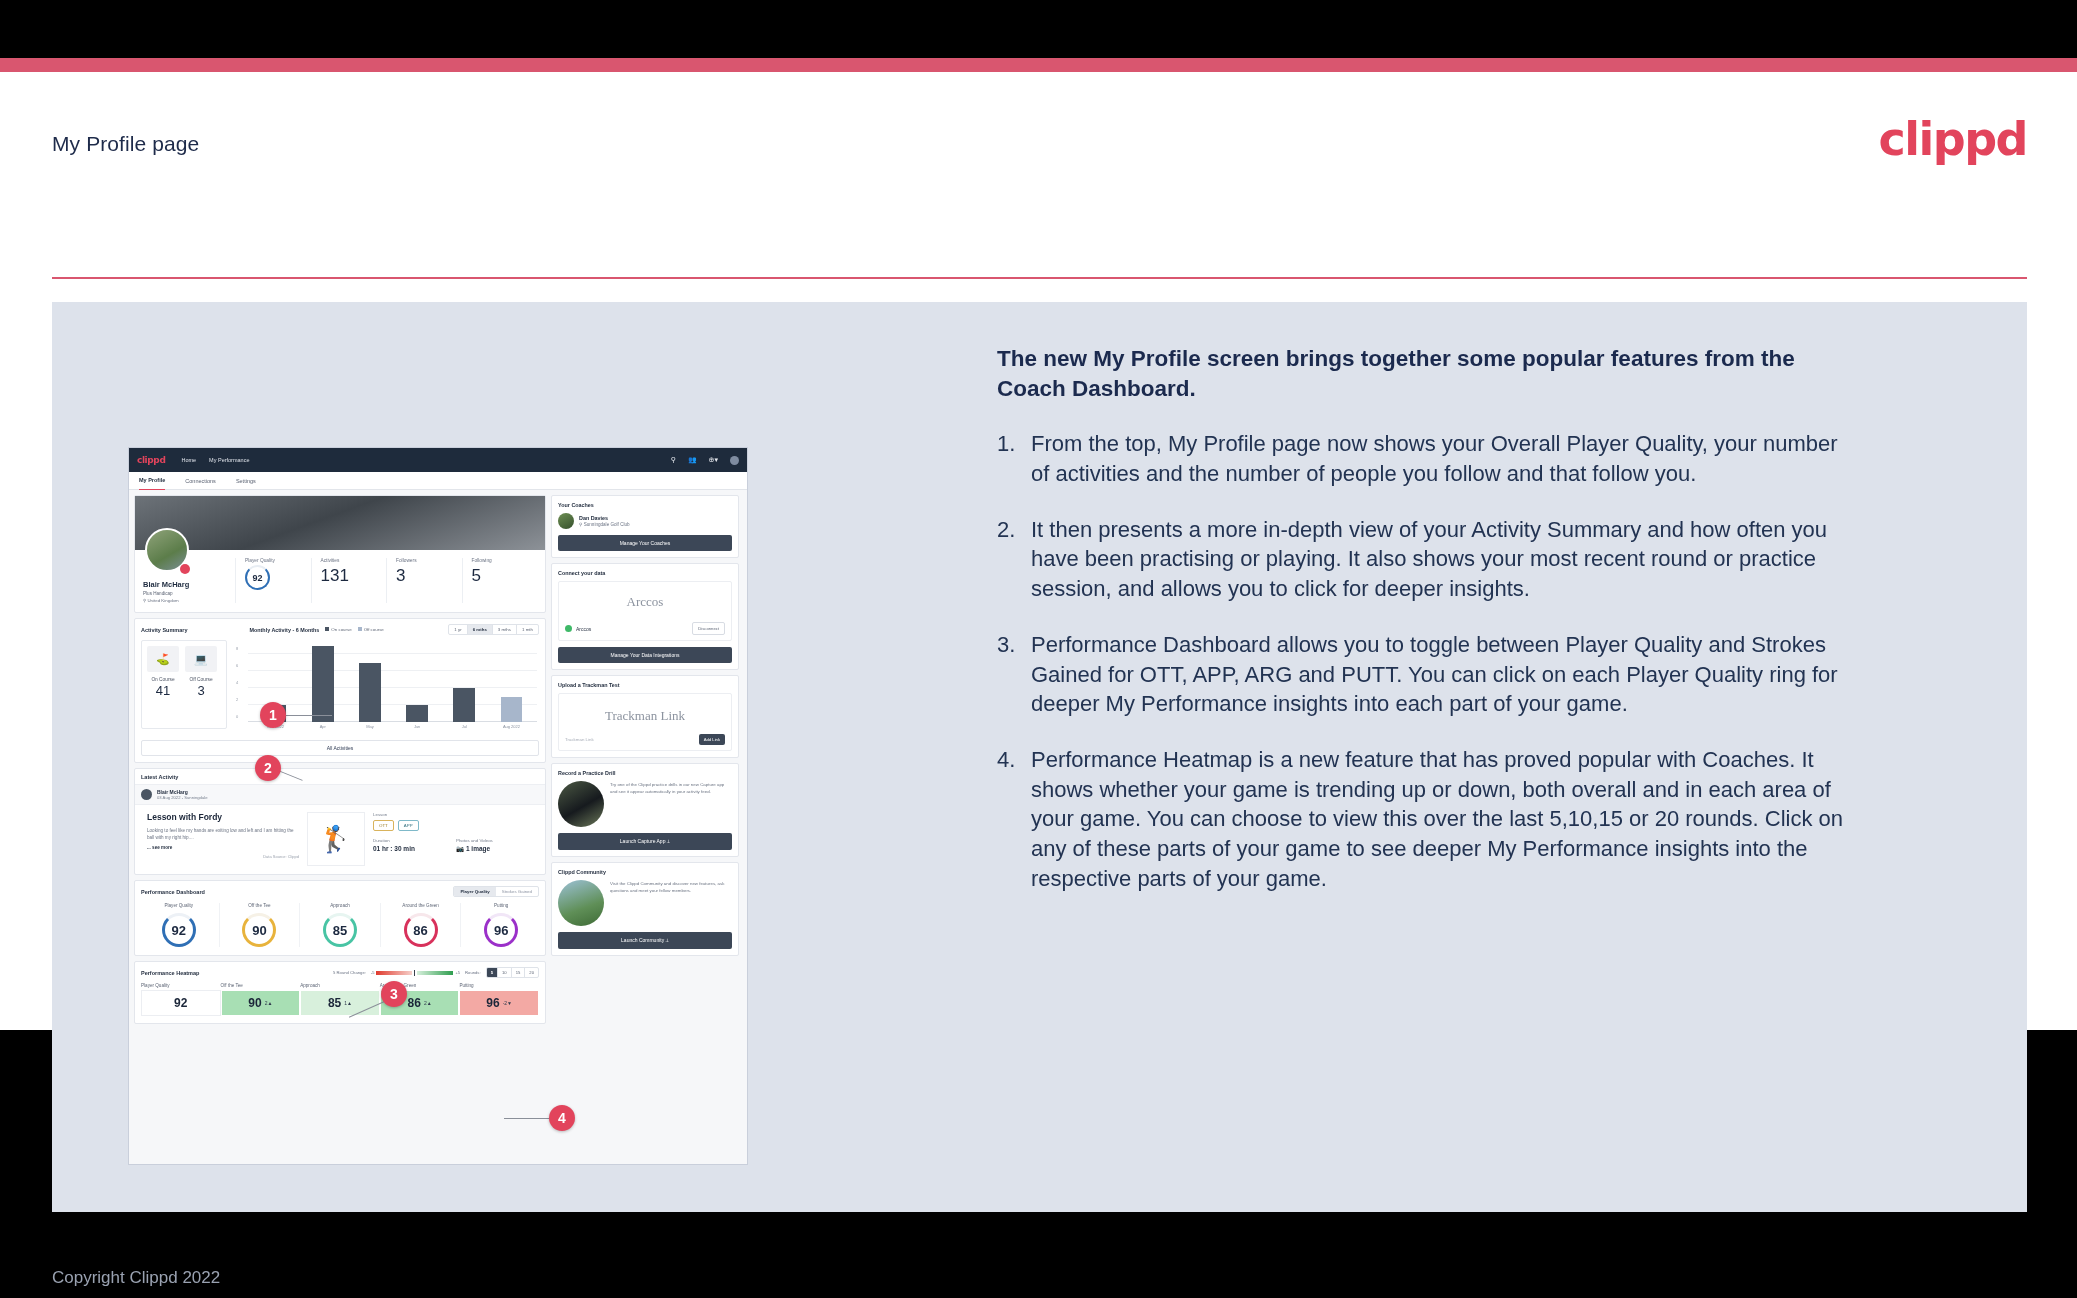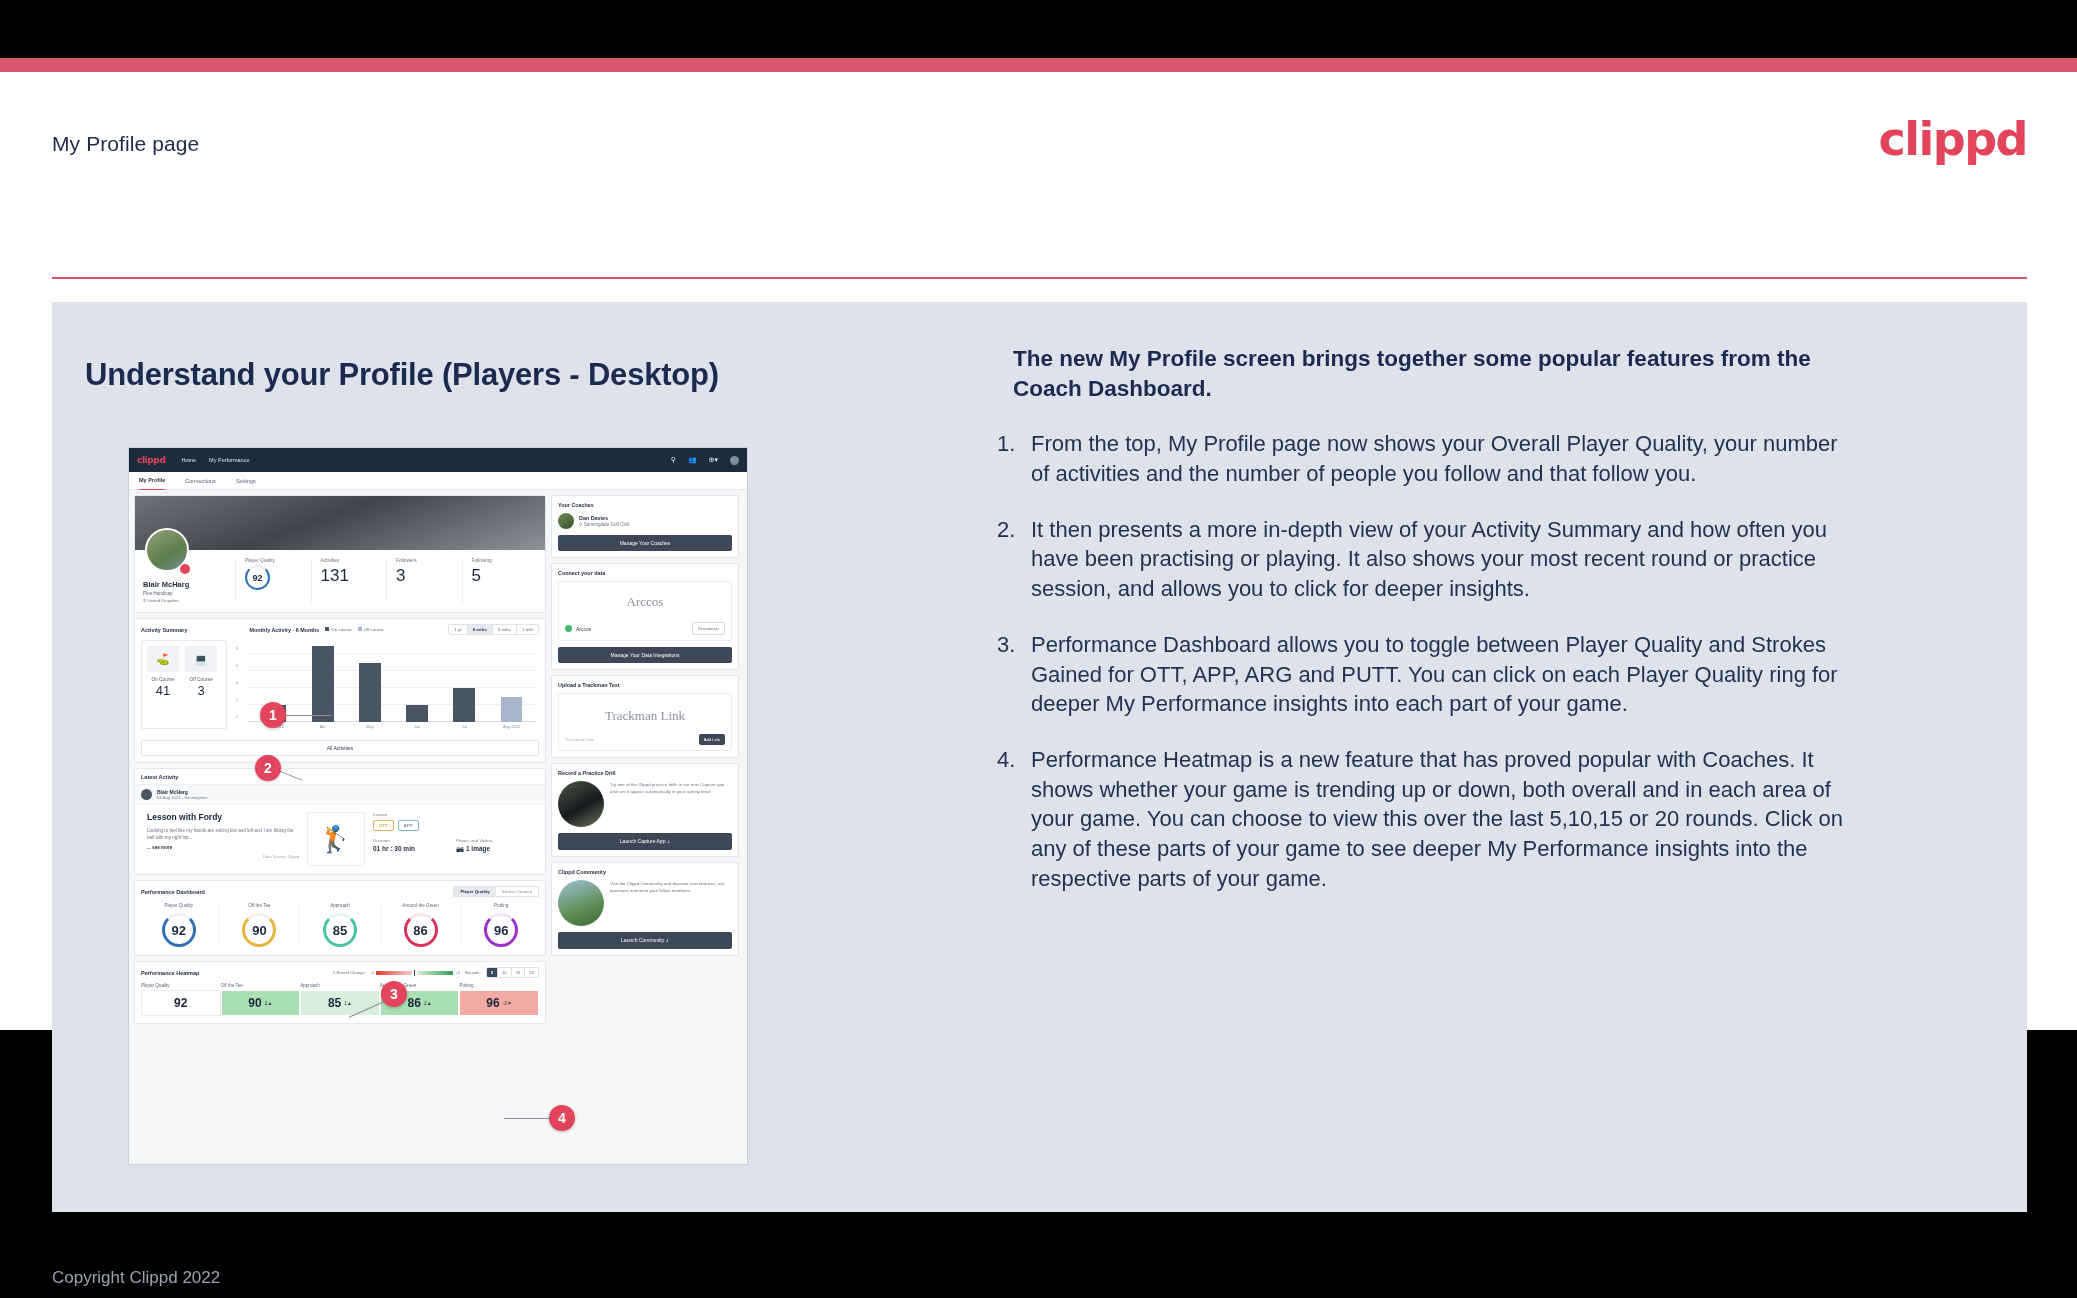--- a/index.html
+++ b/index.html
@@ -17,21 +17,21 @@
   .slide-title { font-size:21px; color:#1e2b4a; font-weight:400; position:absolute; left:0; top:30px; letter-spacing:.1px; }
   .logo { position:absolute; right:0; top:10px; font-size:46px; font-weight:700; color:#e2445c; letter-spacing:-1.5px; font-family:"DejaVu Sans", sans-serif; }
   .hrule { position:absolute; left:52px; top:205px; width:1975px; height:2px; background:#d9566f; }
 
   .content-card { position:absolute; left:52px; top:230px; width:1975px; height:910px; background:#dde2eb; }
 
   .h1 { position:absolute; left:33px; top:55px; font-size:31px; font-weight:700; color:#1b2a4e; letter-spacing:-.2px; white-space:nowrap;}
   .h2 { position:absolute; left:33px; top:97px; font-size:30px; font-weight:400; color:#2c3d63; letter-spacing:-.2px; white-space:nowrap;}
 
   .right-col { position:absolute; left:945px; top:42px; width:865px; }
-  .lead { font-size:22.5px; font-weight:700; color:#1b2a4e; line-height:1.32;margin-left:16px; }
+  .lead { font-size:22.5px; font-weight:700; color:#1b2a4e; line-height:1.32; }
   ol.steps { list-style:none; margin-top:26px; }
   ol.steps li { display:flex; font-size:22px; color:#223352; line-height:1.35; margin-bottom:26px; }
   ol.steps li .num { width:34px; flex:0 0 34px; }
   ol.steps li .txt { flex:1; }
 
   .copyright { position:absolute; left:52px; top:1165px; font-size:17px; color:#9aa2b1;margin-top:31px; }
 
   
   .shot { position:absolute; left:76px; top:145px; width:620px; height:718px; background:#f6f7f9; border:1px solid #c9cfdb; overflow:hidden; font-size:5px; }
   .shot * { box-sizing:border-box; }
@@ -171,21 +171,20 @@
 
   <div class="slide">
 
     <div class="slide-header">
       <div class="slide-title">My Profile page</div>
       <div class="logo">clippd</div>
     </div>
     <div class="hrule"></div>
 
     <div class="content-card">
-      <div class="h1">Understand your Profile (Players - Desktop)</div>
 
       <div class="right-col">
         <div class="lead">The new My Profile screen brings together some popular features from the Coach Dashboard.</div>
         <ol class="steps">
           <li>
             <span class="num">1.</span>
             <span class="txt">From the top, My Profile page now shows your Overall Player Quality, your number of activities and the number of people you follow and that follow you.</span>
           </li>
           <li>
             <span class="num">2.</span>

